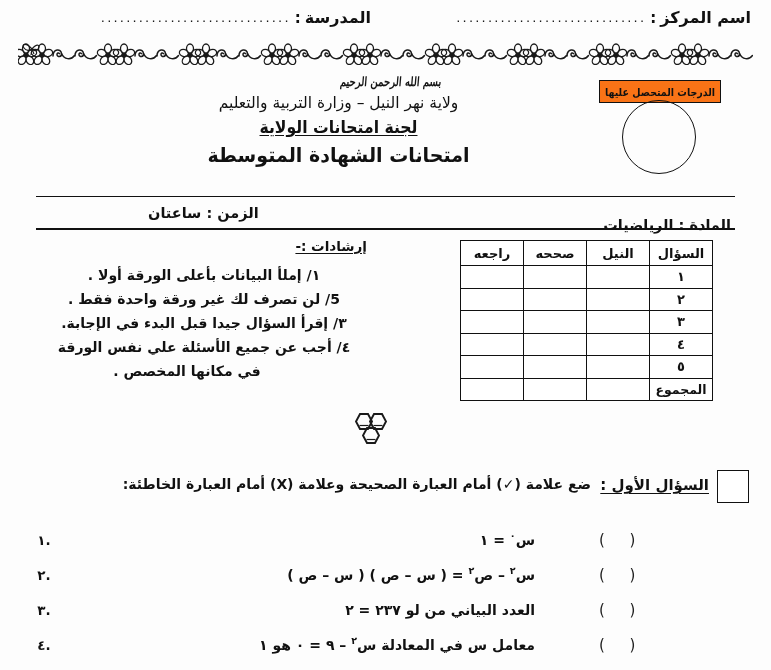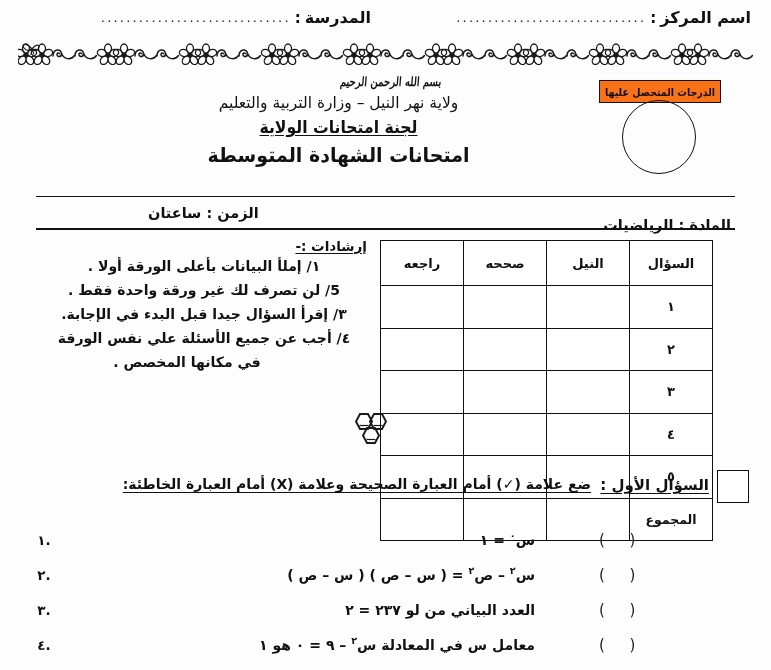--- a/index.html
+++ b/index.html
@@ -196,20 +196,21 @@
     top: 238px;
     right: 404px;
     width: 330px;
     text-align: right;
   }
   .instructions-title {
     font-size: 13.5px;
     font-weight: bold;
     text-decoration: underline;
     text-underline-offset: 2px;
+    margin-bottom: 9px;
   }
   .instruction-line {
     font-size: 14px;
     font-weight: bold;
     line-height: 1.72;
     letter-spacing: -0.2px;
     text-align: center;
     padding-left: 4px;
   }
   .instruction-line.sub {
@@ -226,21 +227,21 @@
     background: #fff;
   }
   .marks-table td, .marks-table th {
     border: 1.4px solid #111;
     width: 62px;
     height: 21.5px;
     text-align: center;
     vertical-align: middle;
     font-size: 13px;
     font-weight: bold;
-    padding: 10px;
+    padding: 0;
   }
   .marks-table th { height: 24px; }
   .marks-table td.num { font-size: 13px; }
   .marks-table td.total { font-size: 12.5px; }
 
   
   .trefoil {
     position: absolute;
     top: 410px;
     right: 374px;
@@ -267,21 +268,20 @@
     text-decoration: underline;
     text-underline-offset: 2.5px;
     white-space: nowrap;
   }
   .q1-instruction {
     position: absolute;
     top: 476px;
     right: 180px;
     font-size: 14px;
     font-weight: bold;
-    text-decoration: underline;
     text-underline-offset: 2.5px;
     white-space: nowrap;
     letter-spacing: -0.2px;
   }
 
   
   .statements {
     position: absolute;
     top: 530px;
     right: 22px;

